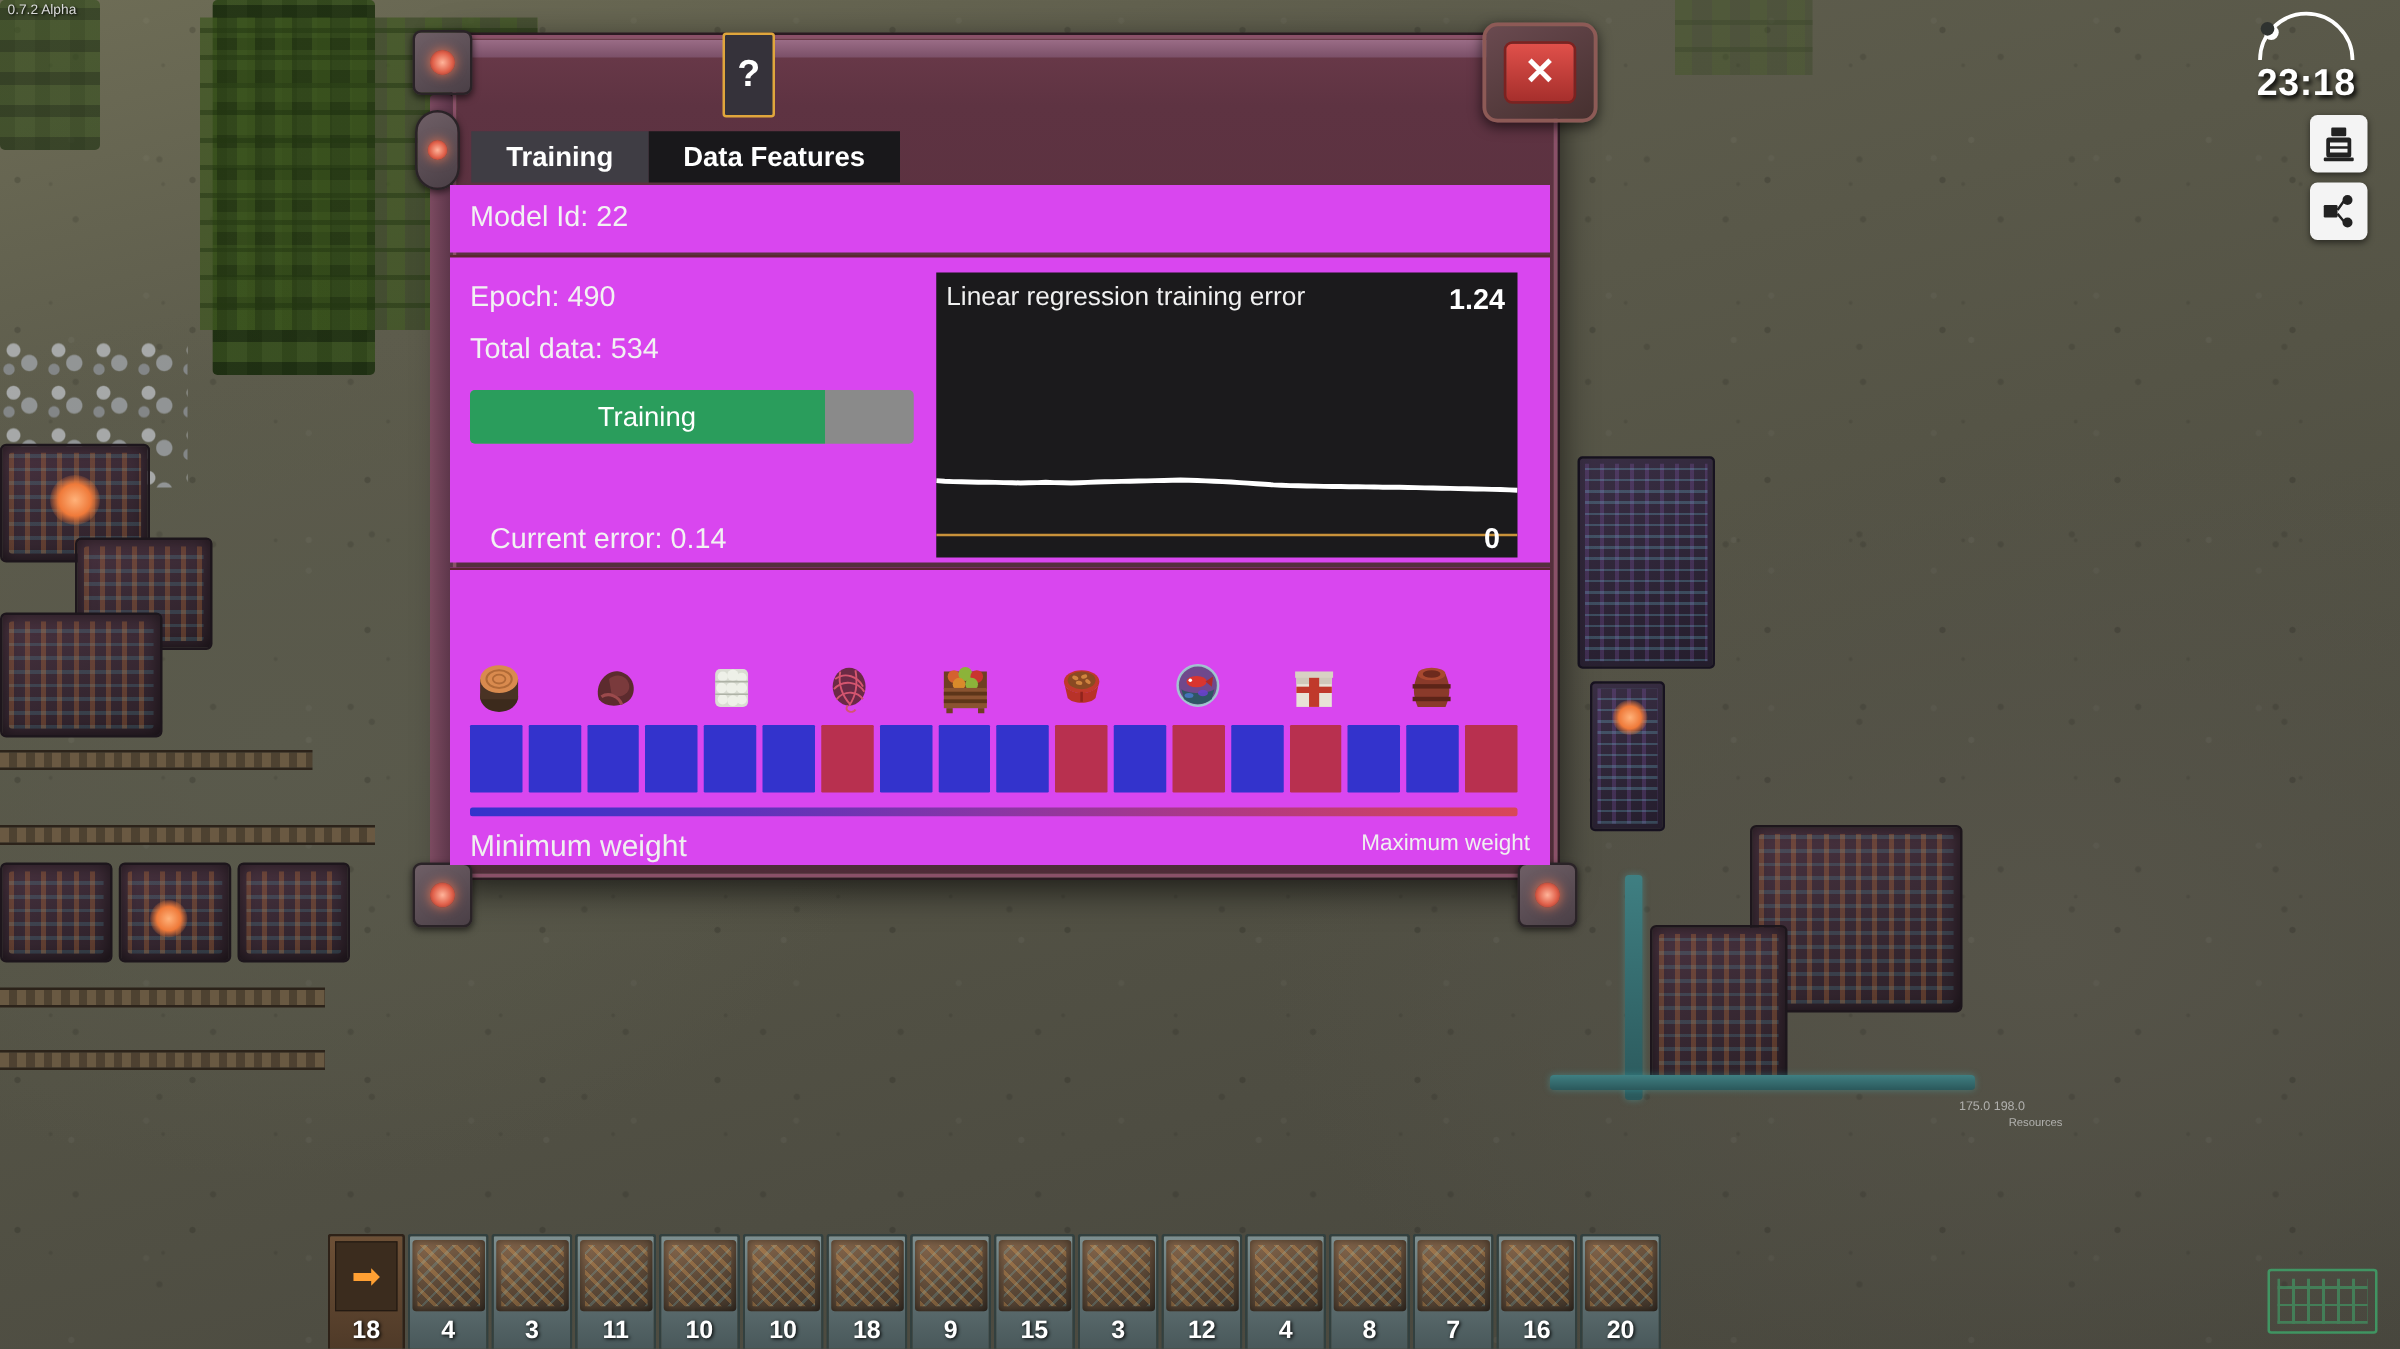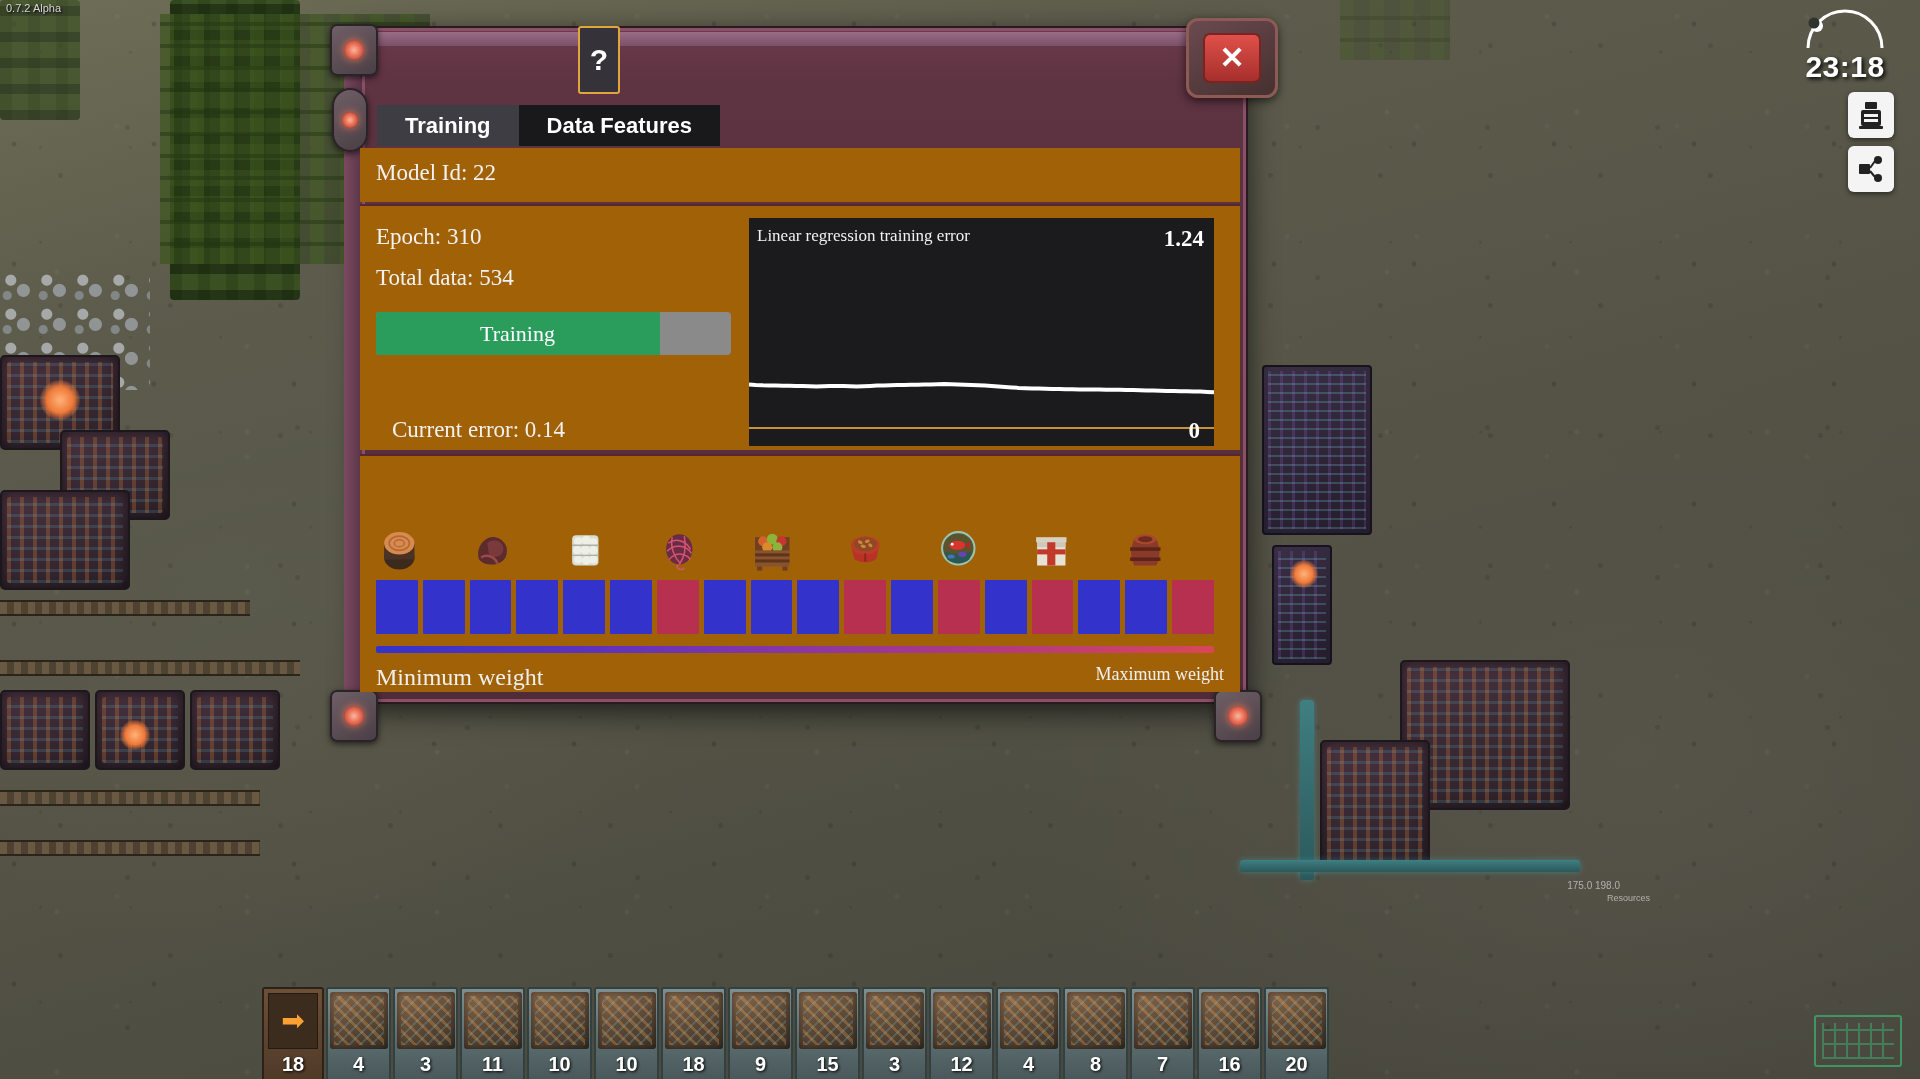--- a/index.html
+++ b/index.html
@@ -259,23 +259,22 @@
     display: flex; align-items: center; justify-content: center;
     color: #fff; font-size: 22px; font-weight: bold;
     cursor: pointer;
   }
   .tab.inactive { background: #3f3d44; }
   .tab.active   { background: #19181b; }
 
   
   .panel {
     position: absolute; left: 30px; right: 30px;
-    background: #a16207;
+    background: #d946ef;
     border-top: 2px solid #5c2630;
-    font-family: Liberation Serif, serif;
   }
   #panel-modelid { top: 138px; height: 54px; border-top: none; }
   #panel-stats   { top: 194px; height: 246px; }
   #panel-heat    { top: 444px; height: 238px; }
 
   .panel-text {
     color: #f2f2f2; font-size: 23px;
   }
   #model-id-text { position: absolute; left: 16px; top: 12px; }
   #epoch-text    { position: absolute; left: 16px; top: 18px; }
@@ -303,21 +302,21 @@
   }
 
   
   #chart-box {
     position: absolute; left: 389px; top: 12px;
     width: 465px; height: 228px;
     background: #1b1a1c;
   }
   #chart-title {
     position: absolute; left: 8px; top: 8px;
-    color: #f0f0f0; font-size: 17px;
+    color: #f0f0f0; font-size: 21px;
   }
   #chart-max {
     position: absolute; right: 10px; top: 8px;
     color: #fff; font-size: 23px; font-weight: bold;
   }
   #chart-min {
     position: absolute; right: 14px; bottom: 2px;
     color: #fff; font-size: 23px; font-weight: bold;
   }
   #chart-svg { position: absolute; left: 0; top: 0; width: 465px; height: 228px; }
@@ -555,21 +554,21 @@
   <div id="tabs">
     <div class="tab inactive">Training</div>
     <div class="tab active">Data Features</div>
   </div>
 
   <div class="panel" id="panel-modelid">
     <div class="panel-text" id="model-id-text">Model Id: 22</div>
   </div>
 
   <div class="panel" id="panel-stats">
-    <div class="panel-text" id="epoch-text">Epoch: 310</div>
+    <div class="panel-text" id="epoch-text">Epoch: 490</div>
     <div class="panel-text" id="total-data-text">Total data: 534</div>
 
     <div id="progress-wrap" style="background: rgb(138, 138, 138);">
       <div id="progress-fill" style="width: 80%; background: rgb(42, 157, 92);"></div>
       <div id="progress-label">Training</div>
     </div>
 
     <div class="panel-text" id="current-error-text">Current error: 0.14</div>
 
     <div id="chart-box">

